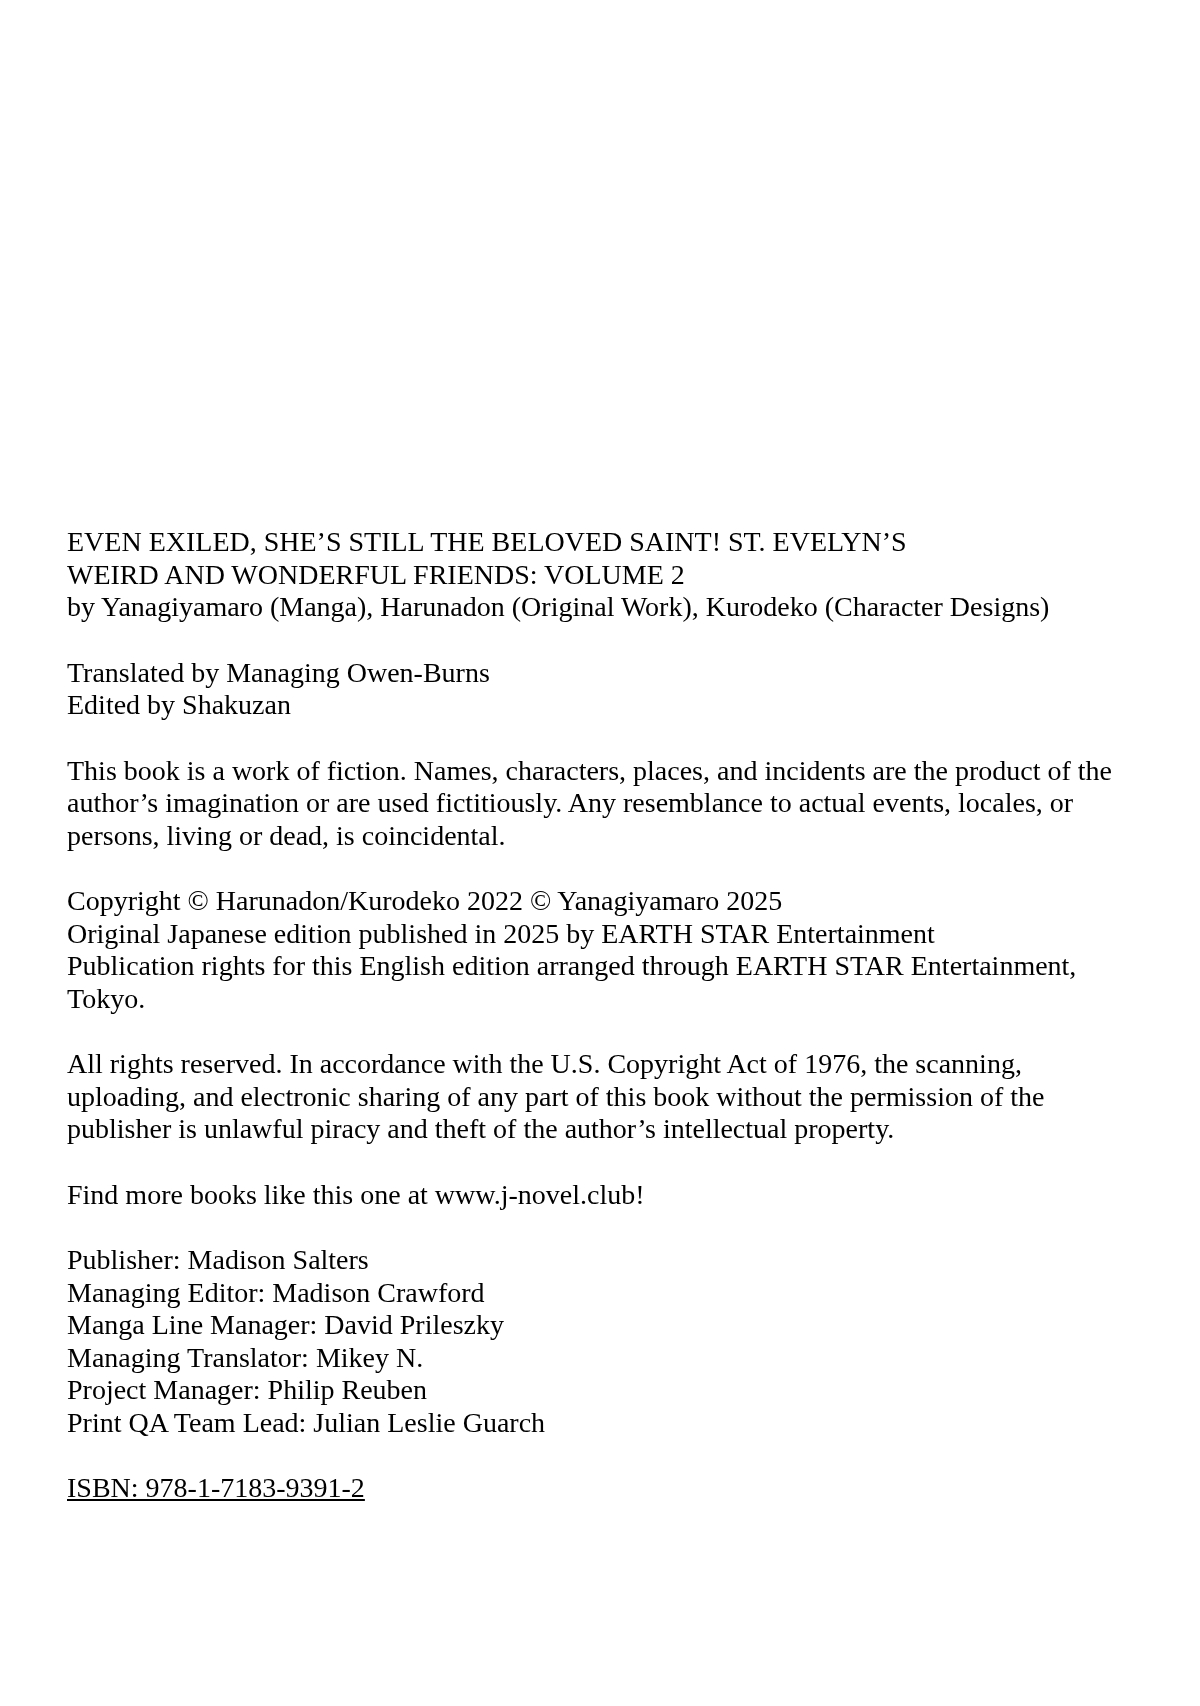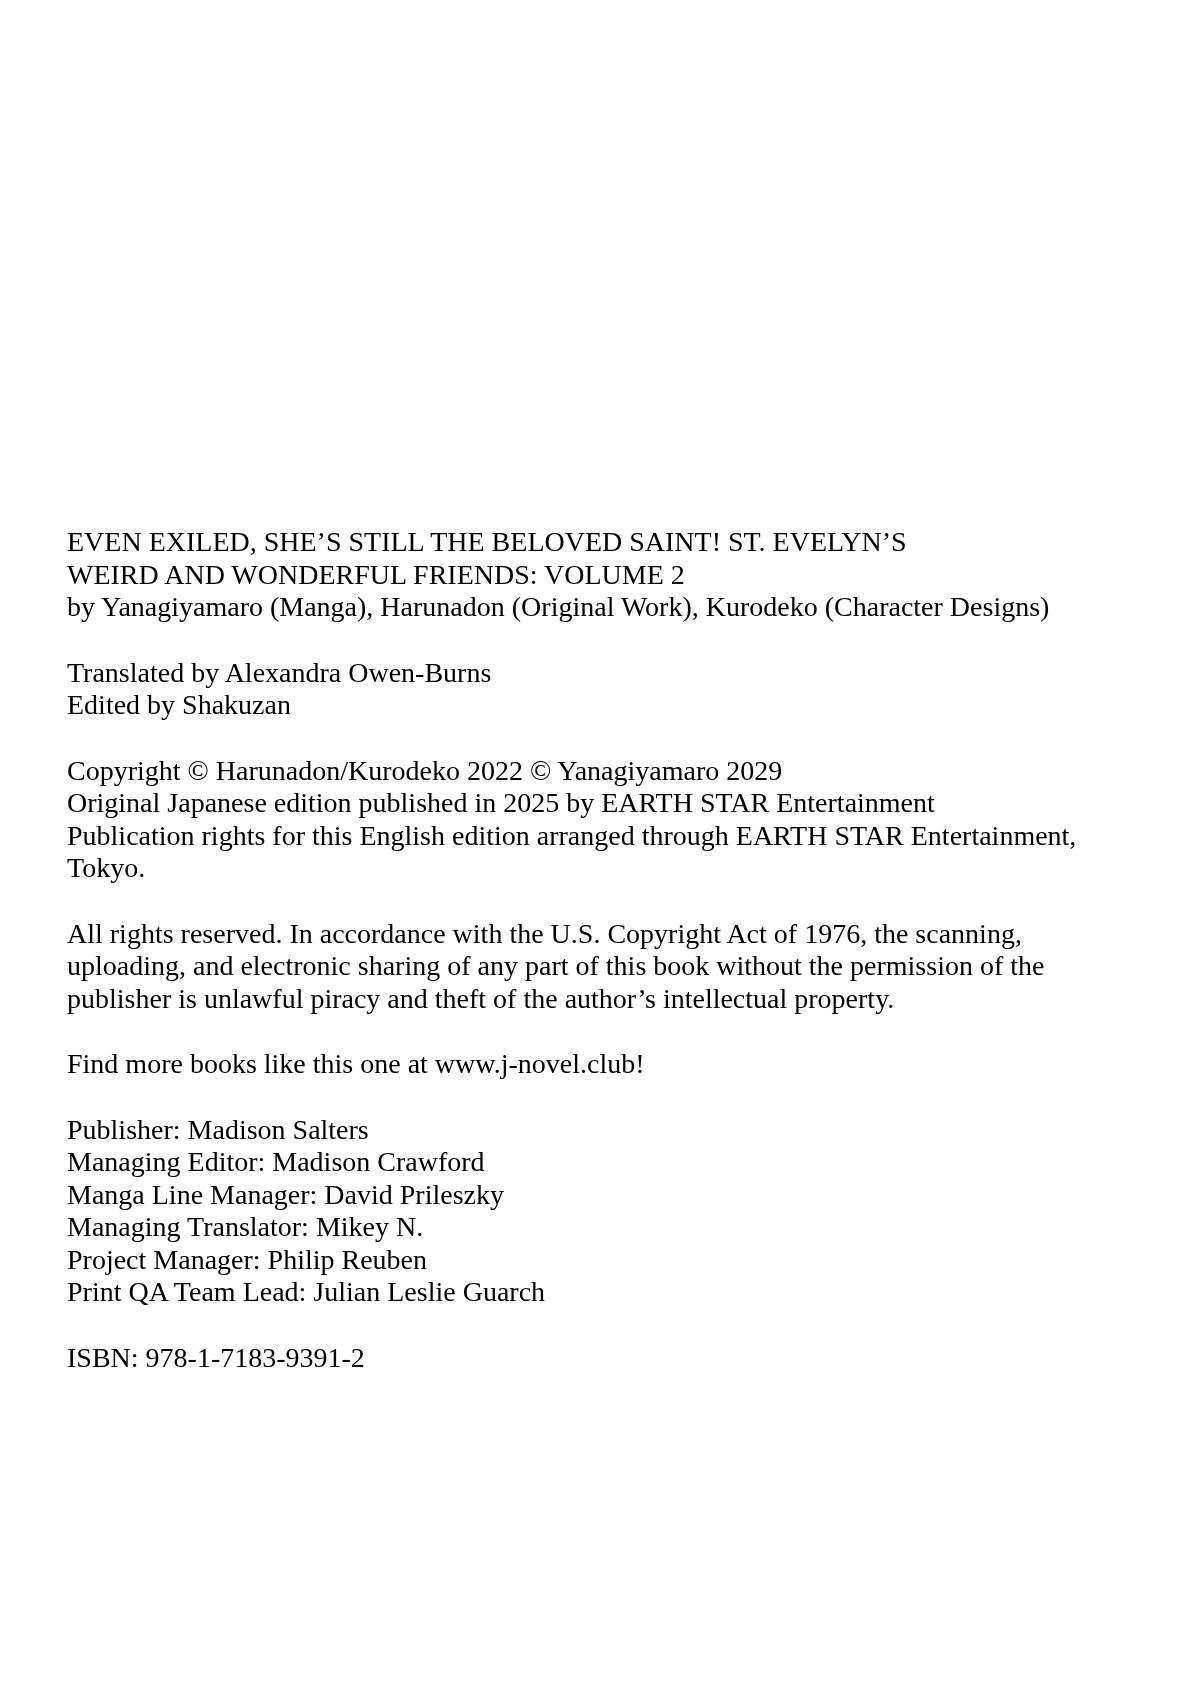--- a/index.html
+++ b/index.html
@@ -20,44 +20,45 @@
   }
   .page {
     box-sizing: border-box;
     padding: 526px 47px 0 67px;
     width: 1180px;
   }
   .block {
     margin: 0 0 33px 0;
     max-width: 1086px;
   }
-  .block:last-child { margin-bottom: 0; }
+  .block:last-child { margin-bottom: 0; text-decoration: underline; }
   .title-line {
     max-width: 930px;
   }
   p { margin: 0; }
 </style>
 </head>
 <body>
 
 <div class="page">
 
   <section class="block">
     <div class="title-line">EVEN EXILED, SHE’S STILL THE BELOVED SAINT! ST. EVELYN’S WEIRD AND WONDERFUL FRIENDS: VOLUME 2</div>
     <div>by Yanagiyamaro (Manga), Harunadon (Original Work), Kurodeko (Character Designs)</div>
   </section>
 
   <section class="block">
-    <div>Translated by Alexandra Owen-Burns</div>
+    <div>Translated by Managing Owen-Burns</div>
     <div>Edited by Shakuzan</div>
   </section>
 
+  <p class="block">This book is a work of fiction. Names, characters, places, and incidents are the product of the author’s imagination or are used fictitiously. Any resemblance to actual events, locales, or persons, living or dead, is coincidental.</p>
 
   <section class="block">
-    <div>Copyright © Harunadon/Kurodeko 2022 © Yanagiyamaro 2029</div>
+    <div>Copyright © Harunadon/Kurodeko 2022 © Yanagiyamaro 2025</div>
     <div>Original Japanese edition published in 2025 by EARTH STAR Entertainment</div>
     <div>Publication rights for this English edition arranged through EARTH STAR Entertainment, Tokyo.</div>
   </section>
 
   <p class="block">All rights reserved. In accordance with the U.S. Copyright Act of 1976, the scanning, uploading, and electronic sharing of any part of this book without the permission of the publisher is unlawful piracy and theft of the author’s intellectual property.</p>
 
   <p class="block">Find more books like this one at www.j-novel.club!</p>
 
   <section class="block">
     <div>Publisher: Madison Salters</div>

